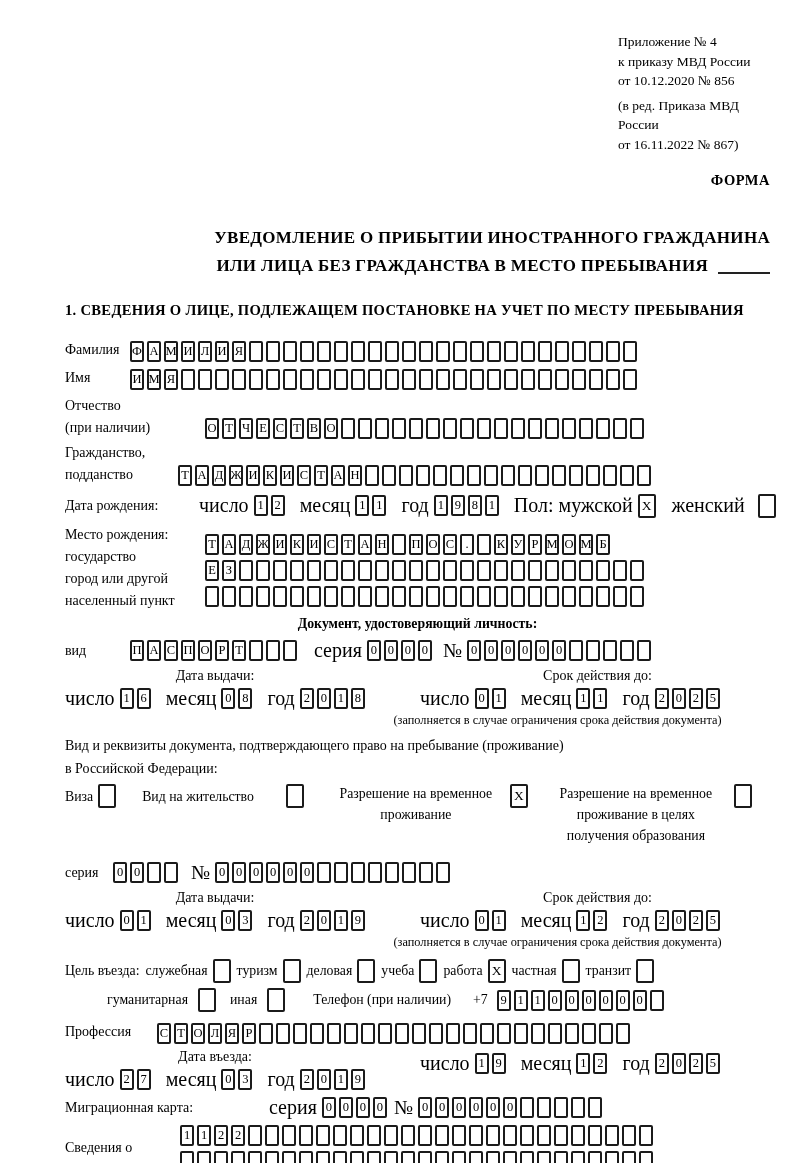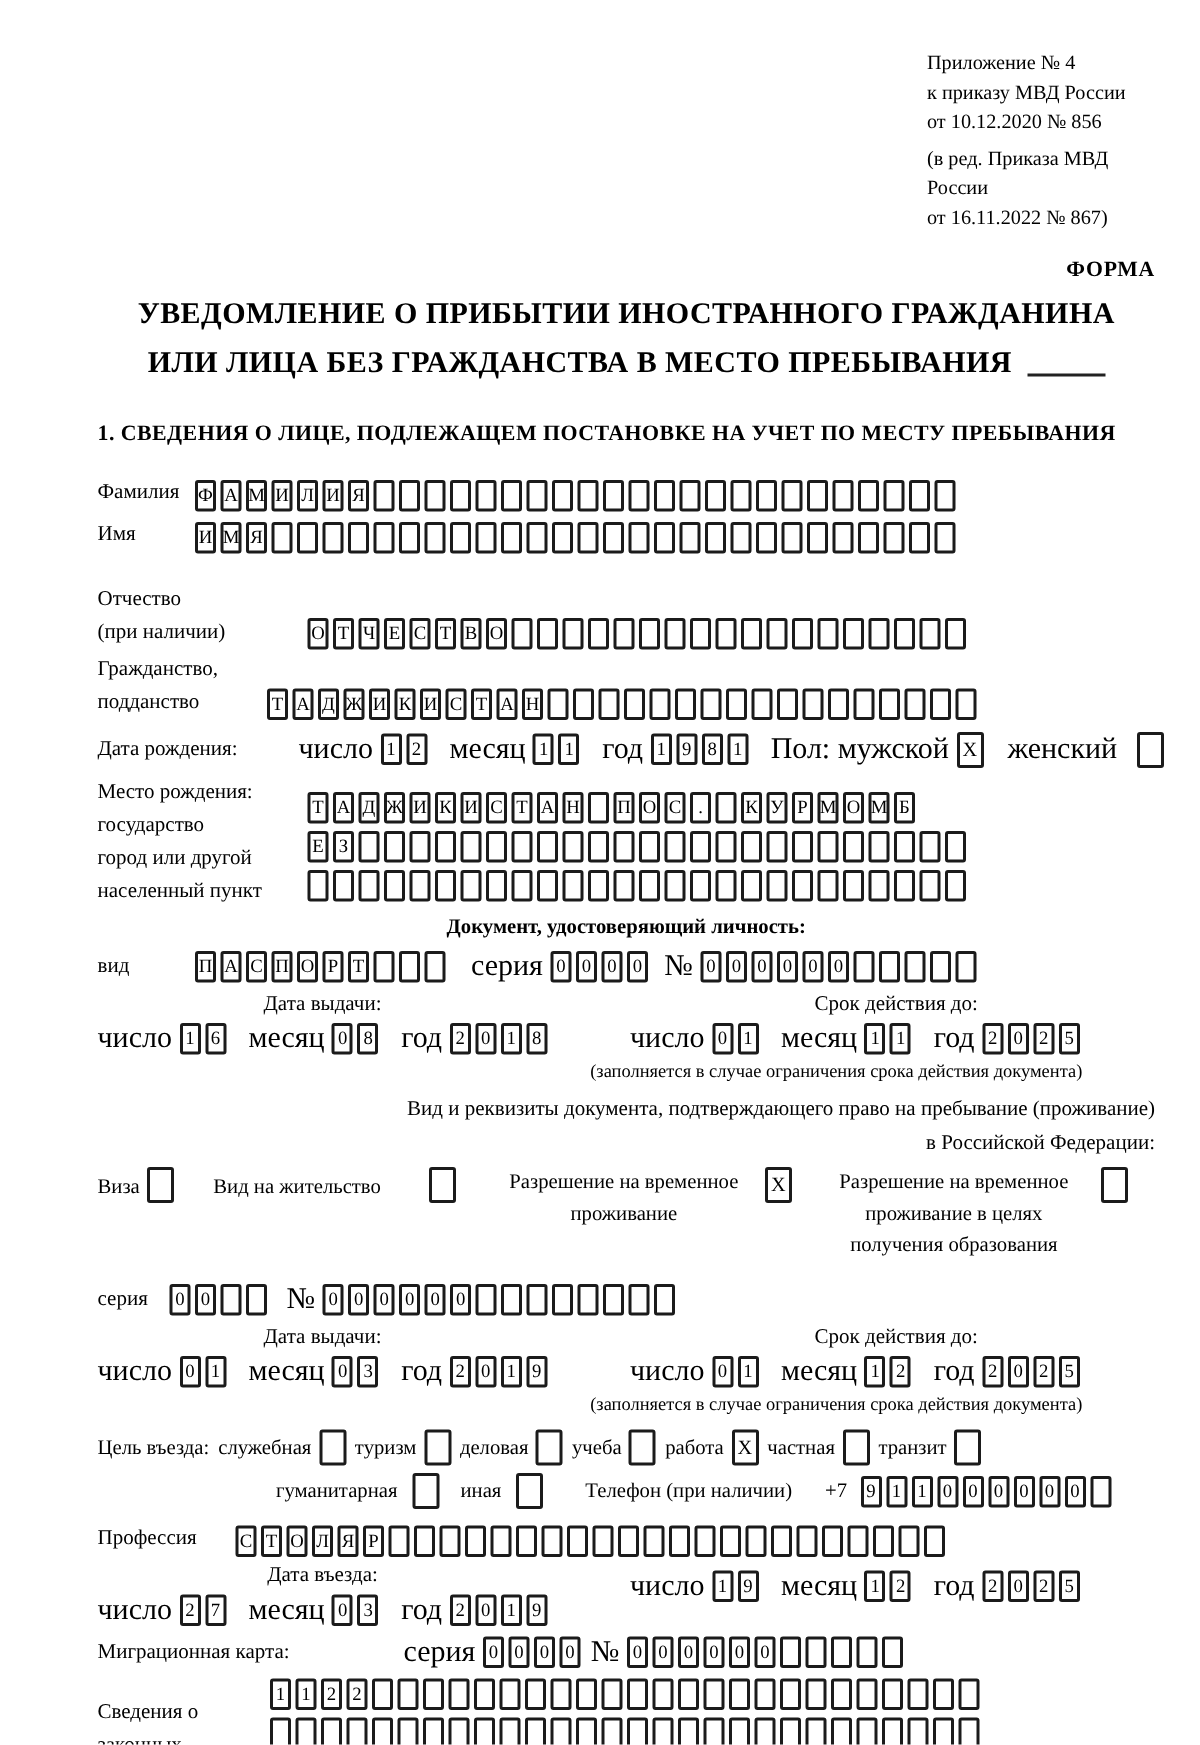--- a/index.html
+++ b/index.html
@@ -9,21 +9,21 @@
     font-family:"Liberation Serif", serif; color:#000; font-size:14px;
   }
   .page { padding:32px 30px 0 65px; }
 
   
   .hdr-block { margin-left:553px; font-size:13.5px; line-height:1.45; }
   .hdr-block .grp2 { margin-top:5px; }
   .forma { text-align:right; font-weight:bold; font-size:14.5px; letter-spacing:.5px; margin-top:18px; }
 
   
-  .title { text-align:center; font-weight:bold; font-size:20px; line-height:1.65; margin-top:4px; letter-spacing:.3px; }
+  .title { text-align:right; font-weight:bold; font-size:17px; line-height:1.65; margin-top:35px; letter-spacing:.3px; }
   .t-underline { display:inline-block; width:52px; border-bottom:2.5px solid #222; transform:translateY(3px); margin-left:10px; }
 
   .sec-heading { font-weight:bold; font-size:14.6px; letter-spacing:.3px; margin-top:22px; }
 
   
   .cells { display:inline-flex; flex-wrap:nowrap; }
   .cell {
     display:inline-flex; width:14px; height:21px; flex:none;
     border:2px solid #1b1b1b; border-radius:2px; margin-right:3px;
     align-items:center; justify-content:center; font-size:12.5px;
@@ -50,21 +50,21 @@
 
   
   .dates-block { margin-top:5px; }
   .dates-cols { display:flex; }
   .d-col.left  { width:300px; flex:none; }
   .d-col.right { margin-left:55px; width:355px; flex:none; }
   .d-head { text-align:center; font-size:14px; }
   .d-line { display:flex; align-items:center; margin-top:3px; }
   .d-note { width:425px; margin-left:auto; text-align:center; font-size:12.3px; margin-top:3px; }
 
-  .intro-line { font-size:14px; line-height:1.6;text-align:right; }
+  .intro-line { font-size:14px; line-height:1.6; }
   .visa-row { margin-top:4px; align-items:flex-start; }
   .vlabel { font-size:13.8px; line-height:25px; flex:none; }
   .vblock { font-size:13.8px; line-height:1.5; text-align:center; flex:none; }
   .w172 { width:172px; } .w180 { width:180px; }
 
   .purpose-row { align-items:center; font-size:13.8px; }
   .purpose-row .cb { margin:0 6px 0 5px; }
 </style>
 </head>
 <body>
@@ -154,21 +154,21 @@
         <span class="cell"></span>
         <span class="cell"></span>
         <span class="cell"></span>
         <span class="cell"></span>
         <span class="cell"></span>
         <span class="cell"></span>
         <span class="cell"></span>
       </span>
   </div>
 
-  <div class="row" style="margin-top:20px">
+  <div class="row" style="margin-top:5px">
     <span class="flabel-col w140">
       <div>Отчество</div>
       <div>(при наличии)</div>
     </span>
     <span class="cells">
         <span class="cell">О</span>
         <span class="cell">Т</span>
         <span class="cell">Ч</span>
         <span class="cell">Е</span>
         <span class="cell">С</span>
@@ -542,21 +542,21 @@
     <span>учеба</span>
     <span class="cb"></span>
     <span>работа</span>
     <span class="cb">X</span>
     <span>частная</span>
     <span class="cb"></span>
     <span>транзит</span>
     <span class="cb"></span>
   </div>
   <div class="row purpose-row" style="margin-top:5px">
-    <span style="margin-left:119px">гуманитарная</span>
+    <span style="margin-left:42px">гуманитарная</span>
     <span class="cb" style="margin-left:10px"></span>
     <span style="margin-left:8px">иная</span>
     <span class="cb" style="margin-left:10px"></span>
     <span style="margin-left:22px">Телефон (при наличии)</span>
     <span style="margin:0 9px 0 22px">+7</span>
     <span class="cells">
         <span class="cell">9</span>
         <span class="cell">1</span>
         <span class="cell">1</span>
         <span class="cell">0</span>

